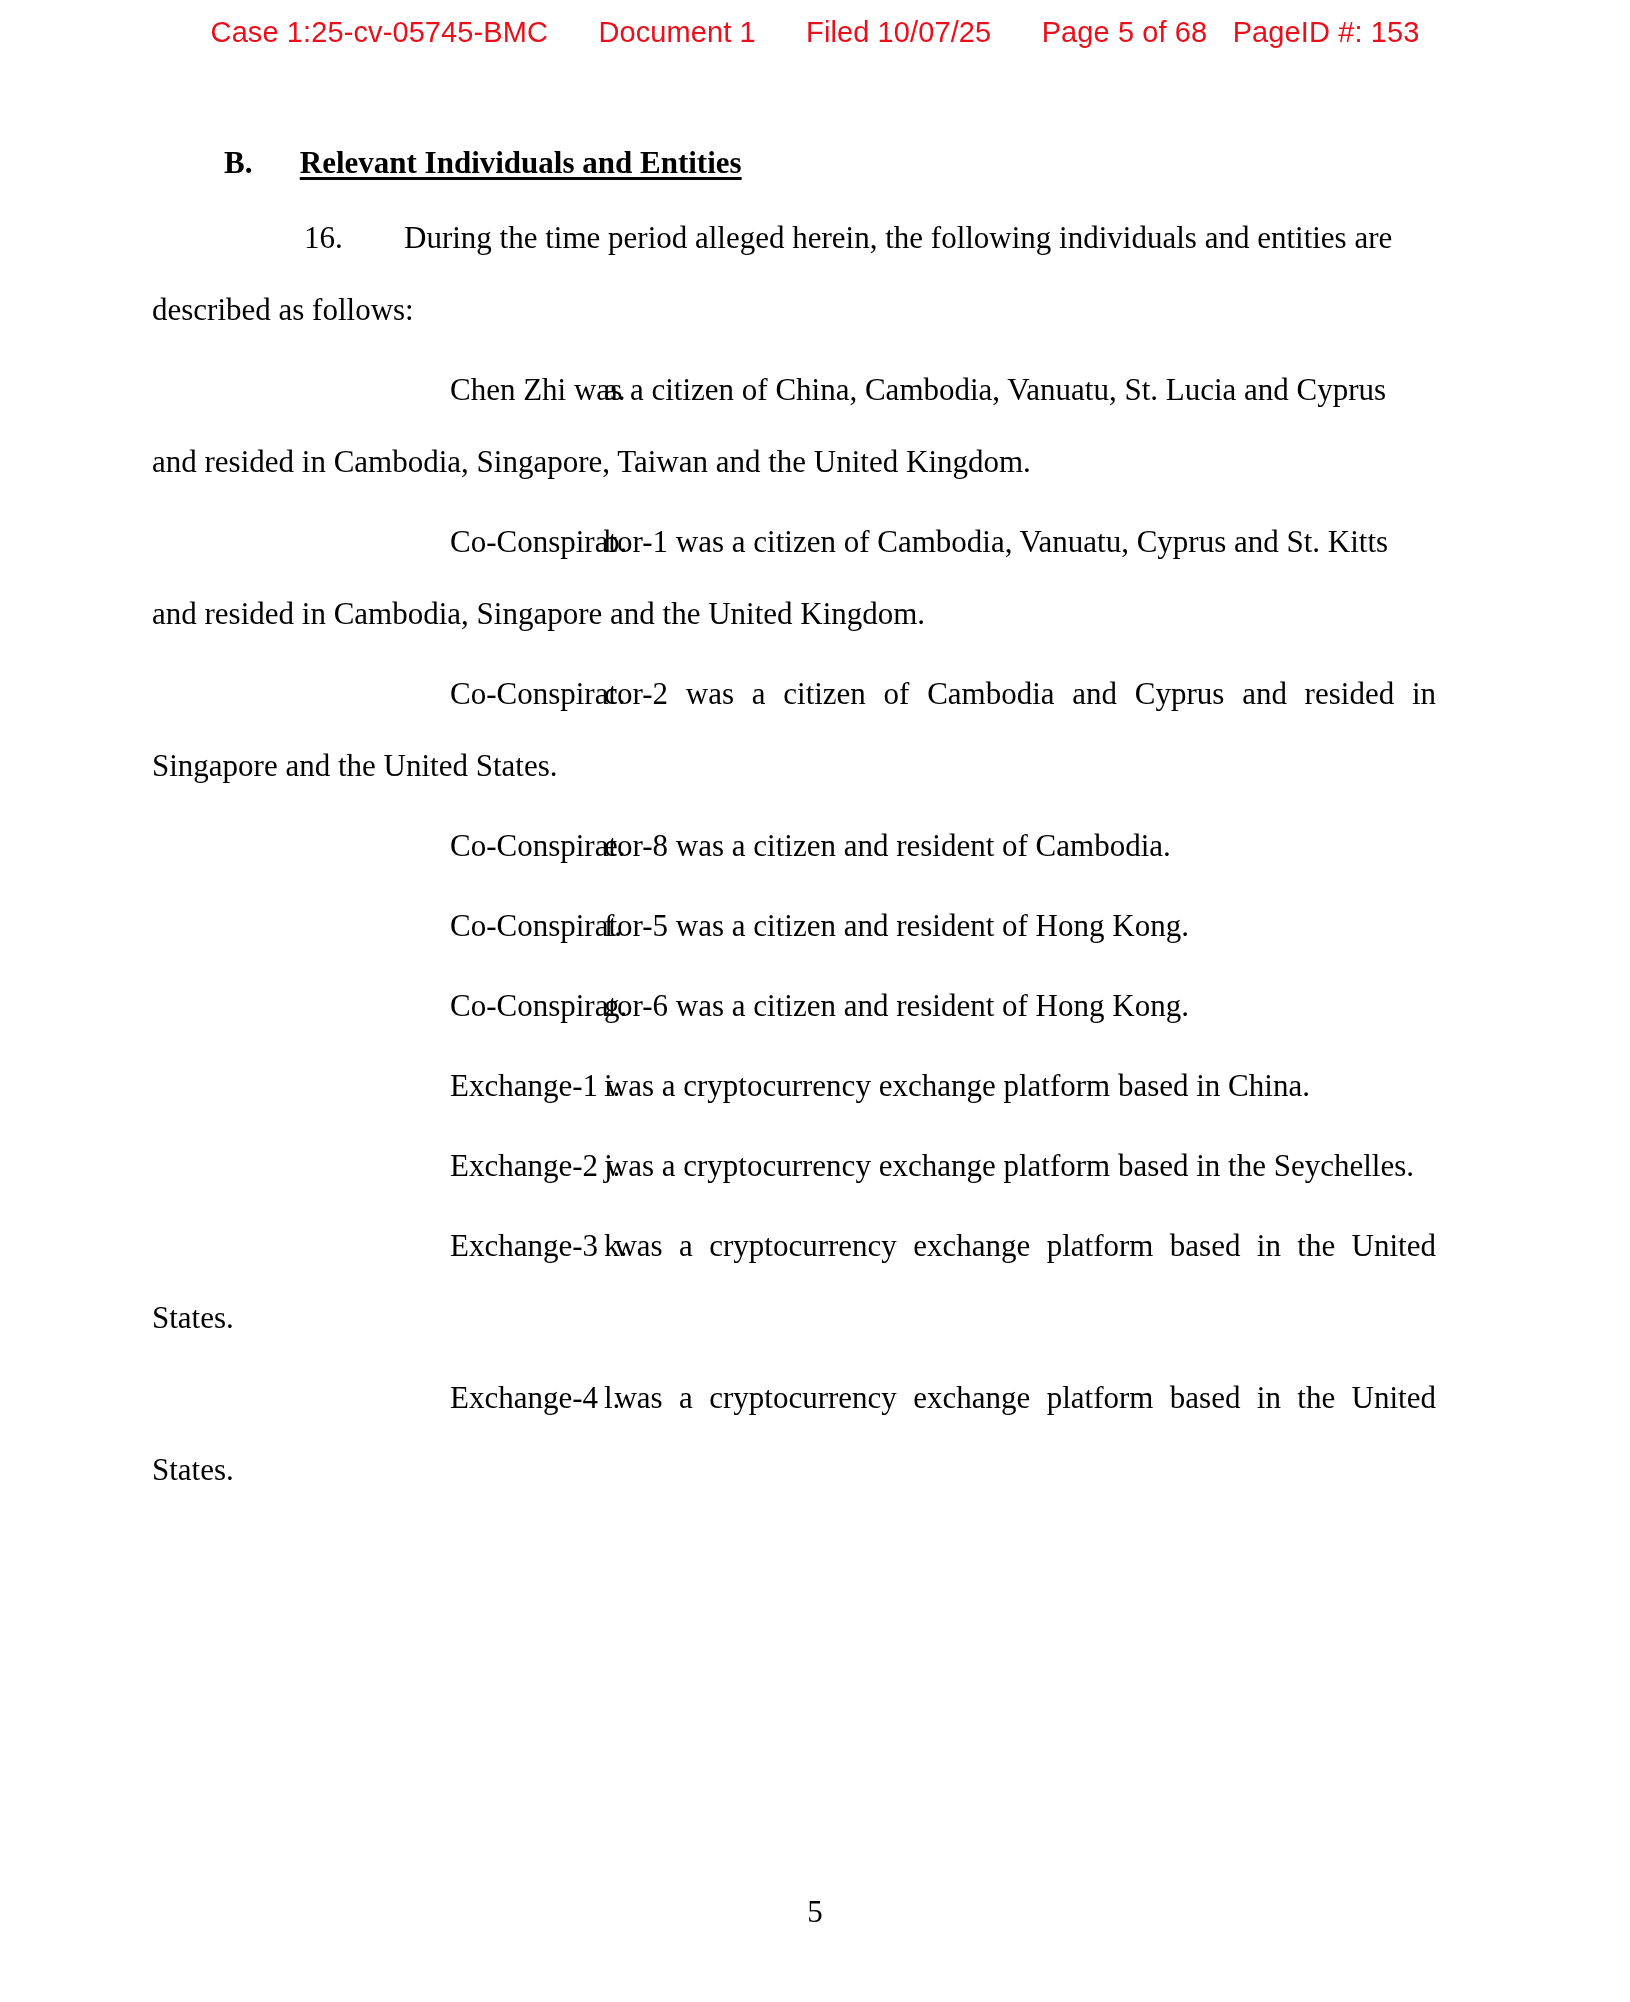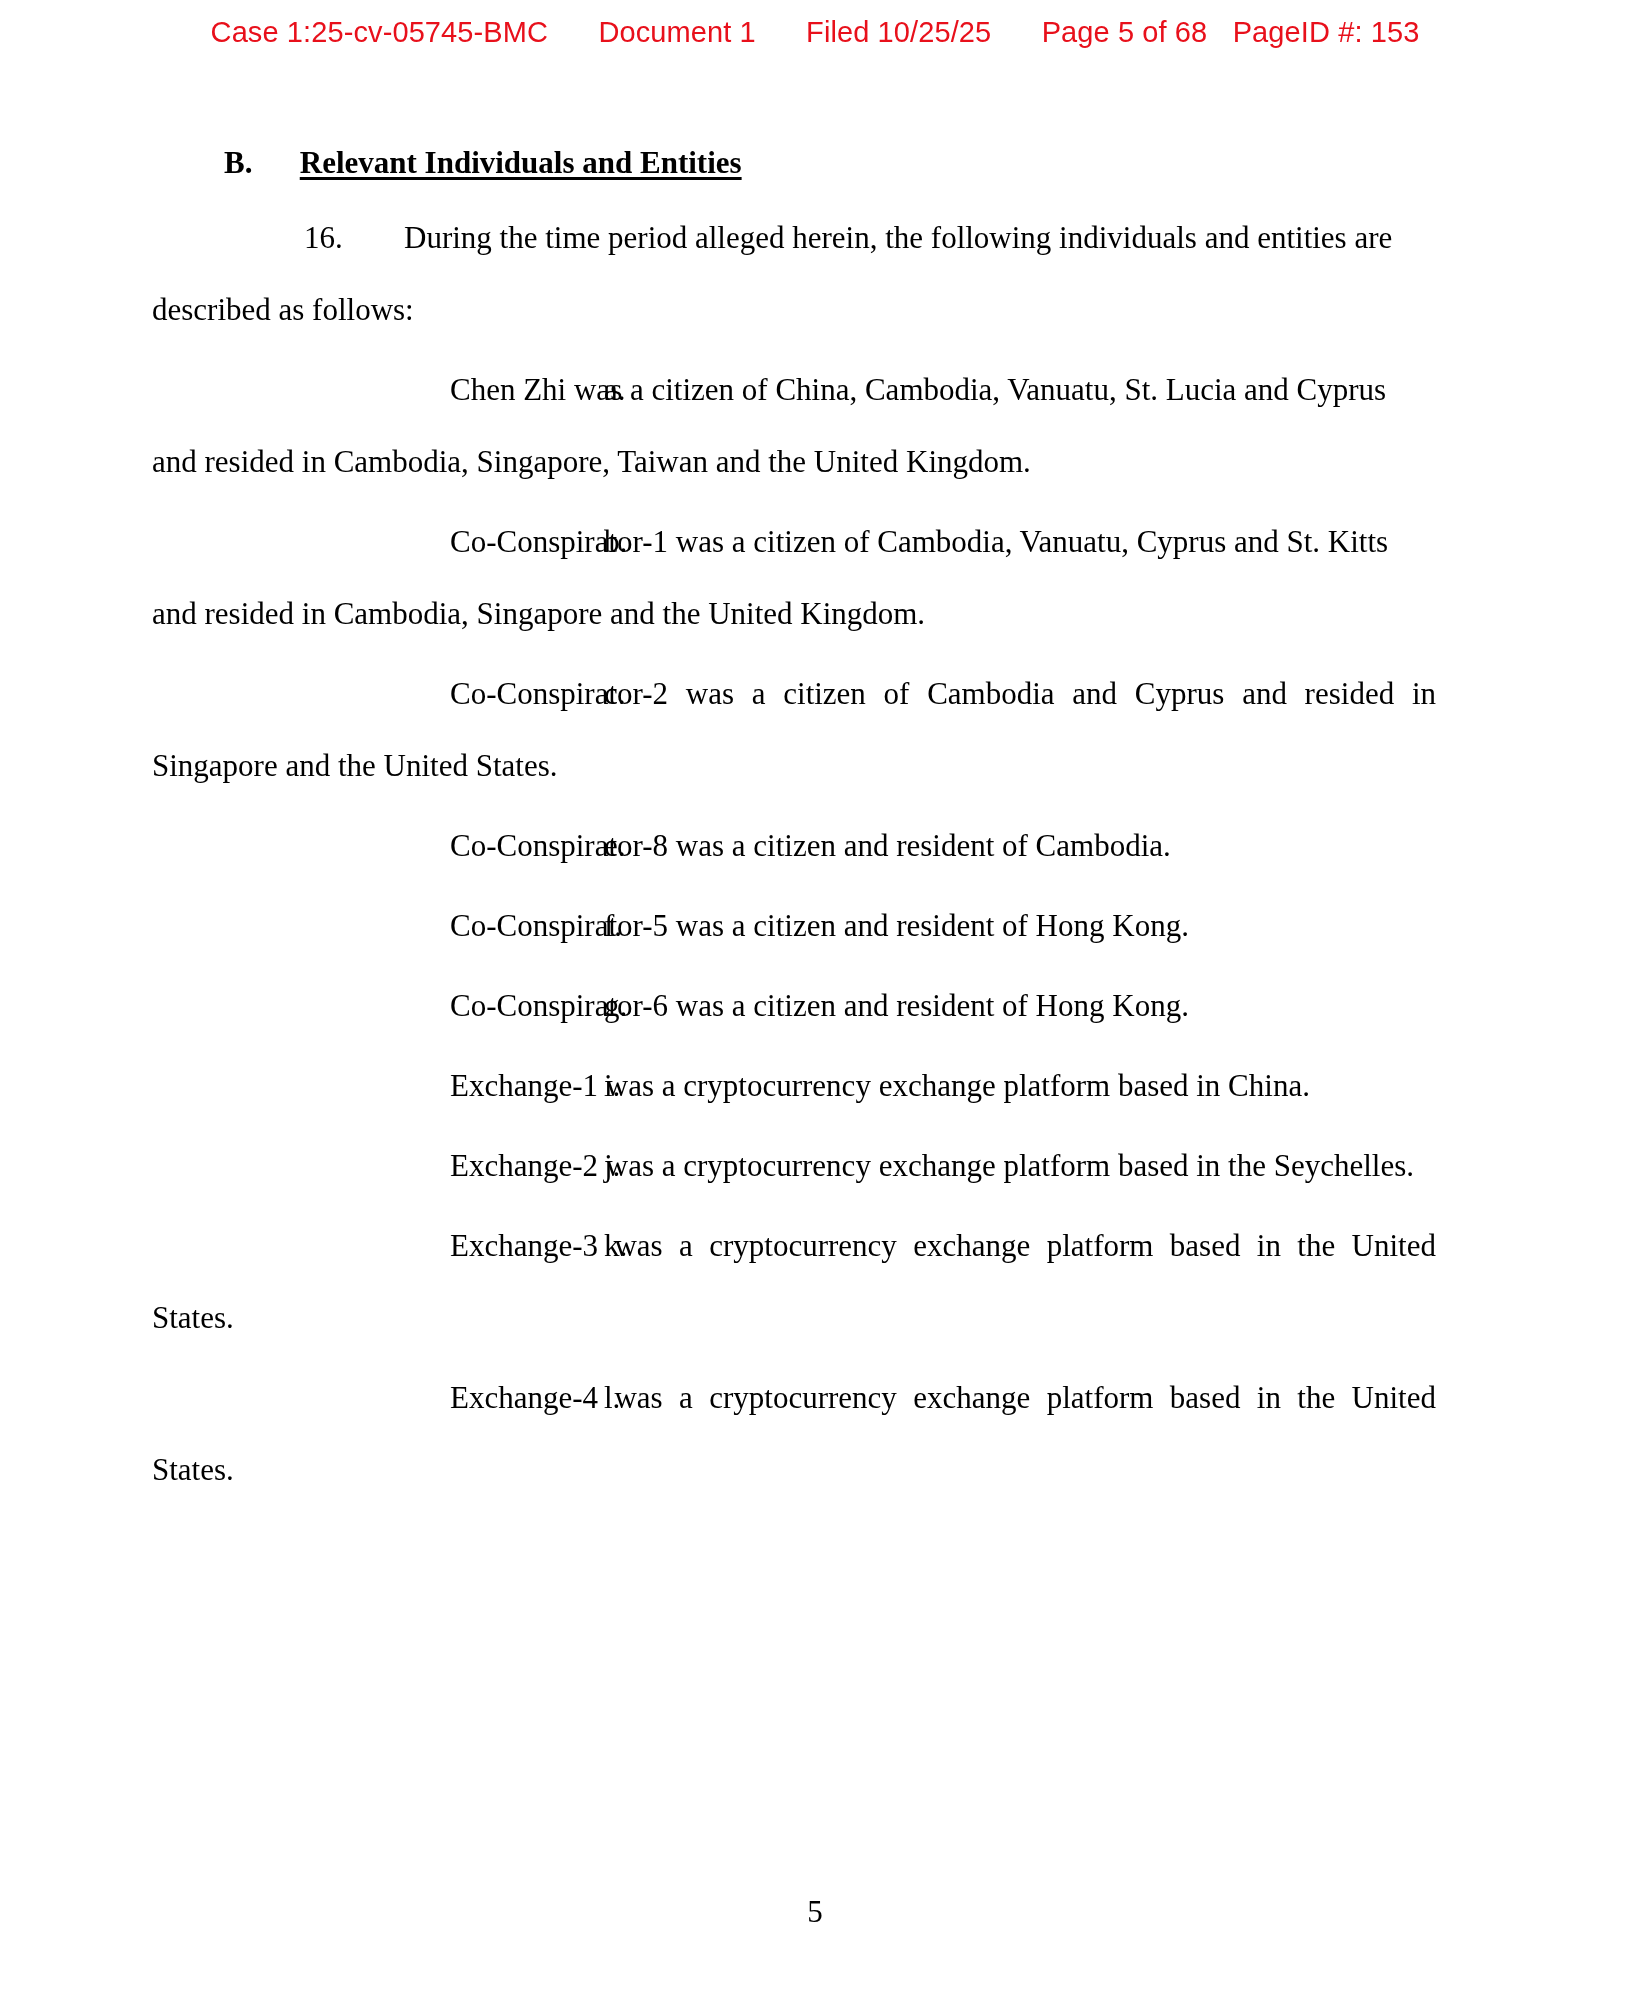--- a/index.html
+++ b/index.html
@@ -105,21 +105,21 @@
 </head>
 <body>
 
 <div class="page">
 
   <div class="ecf-stamp">
     <span class="seg">Case 1:25-cv-05745-BMC</span>
     <span class="ecf-gap-lg"></span>
     <span class="seg">Document 1</span>
     <span class="ecf-gap-lg"></span>
-    <span class="seg">Filed 10/25/25</span>
+    <span class="seg">Filed 10/07/25</span>
     <span class="ecf-gap-lg"></span>
     <span class="seg">Page 5 of 68</span>
     <span class="ecf-gap-sm"></span>
     <span class="seg">PageID #: 153</span>
   </div>
 
   <div class="body-block">
 
     <div class="heading-row">
       <span class="letter">B.</span>

